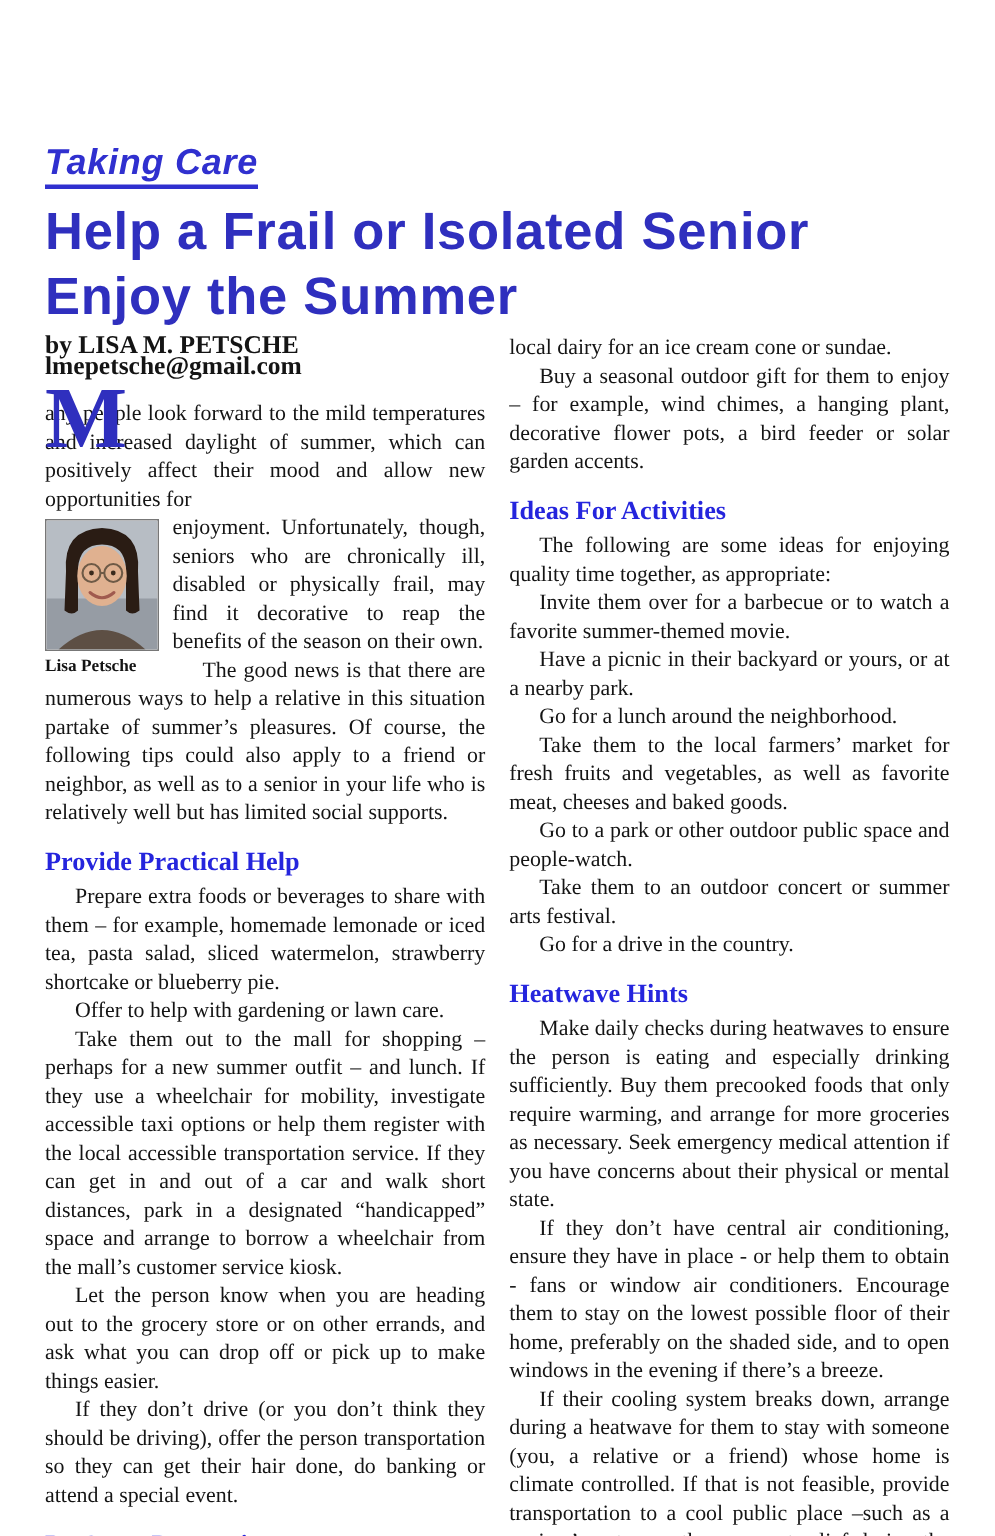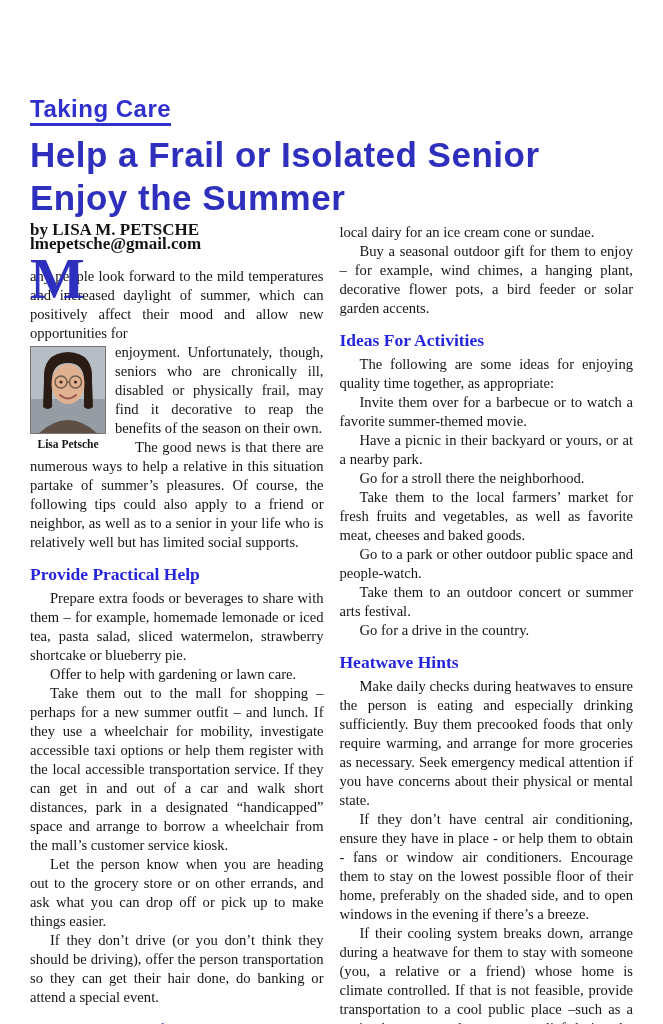--- a/index.html
+++ b/index.html
@@ -10,20 +10,21 @@
     overflow: hidden;
     font-family: "Liberation Serif", serif;
     color: var(--body_text, #141414);
   }
   .page { padding: 96px 30px 0 30px; }
 
   .kicker {
     display: inline-block;
     font-family: "Liberation Sans", sans-serif;
     font-weight: bold;
+    font-style: italic;
     font-size: 24px;
     line-height: 26px;
     letter-spacing: 0.5px;
     color: var(--kicker_blue, #3030cf);
     border-bottom: 3px solid var(--kicker_blue, #3030cf);
     padding-bottom: 1px;
   }
   .title {
     font-family: "Liberation Sans", sans-serif;
     font-weight: bold;
@@ -77,21 +78,21 @@
   .photo-wrap {
     float: left;
     width: 76px;
     margin: 3px 9px 1px 0;
   }
   .photo-wrap svg { display: block; width: 74px; height: 86px; border: 1px solid #777; }
   .photo-wrap figcaption {
     font-weight: bold;
     font-size: 11.5px;
     line-height: 13px;
-    text-align: center;
+    text-align: left;
     margin-top: 4px;
   }
 </style>
 </head>
 <body>
 
 <div class="page">
 
   <header>
     <div class="kicker">Taking Care</div>
@@ -143,21 +144,21 @@
     <div class="col">
       <div>
           <p class="para flush">local dairy for an ice cream cone or sundae.</p>
           <p class="para">Buy a seasonal outdoor gift for them to enjoy – for example, wind chimes, a hanging plant, decorative flower pots, a bird feeder or solar garden accents.</p>
         </div>
       <div>
           <h3 class="section-heading">Ideas For Activities</h3>
           <p class="para">The following are some ideas for enjoying quality time together, as appropriate:</p>
           <p class="para">Invite them over for a barbecue or to watch a favorite summer-themed movie.</p>
           <p class="para">Have a picnic in their backyard or yours, or at a nearby park.</p>
-          <p class="para">Go for a stroll there the neighborhood.</p>
+          <p class="para">Go for a lunch around the neighborhood.</p>
           <p class="para">Take them to the local farmers’ market for fresh fruits and vegetables, as well as favorite meat, cheeses and baked goods.</p>
           <p class="para">Go to a park or other outdoor public space and people-watch.</p>
           <p class="para">Take them to an outdoor concert or summer arts festival.</p>
           <p class="para">Go for a drive in the country.</p>
           <h3 class="section-heading">Heatwave Hints</h3>
           <p class="para">Make daily checks during heatwaves to ensure the person is eating and especially drinking sufficiently. Buy them precooked foods that only require warming, and arrange for more groceries as necessary. Seek emergency medical attention if you have concerns about their physical or mental state.</p>
           <p class="para">If they don’t have central air conditioning, ensure they have in place - or help them to obtain - fans or window air conditioners. Encourage them to stay on the lowest possible floor of their home, preferably on the shaded side, and to open windows in the evening if there’s a breeze.</p>
           <p class="para">If their cooling system breaks down, arrange during a heatwave for them to stay with someone (you, a relative or a friend) whose home is climate controlled. If that is not feasible, provide transportation to a cool public place –such as a seniors’ center--so they can get relief during the hottest part of the day.</p>
         </div>
 

